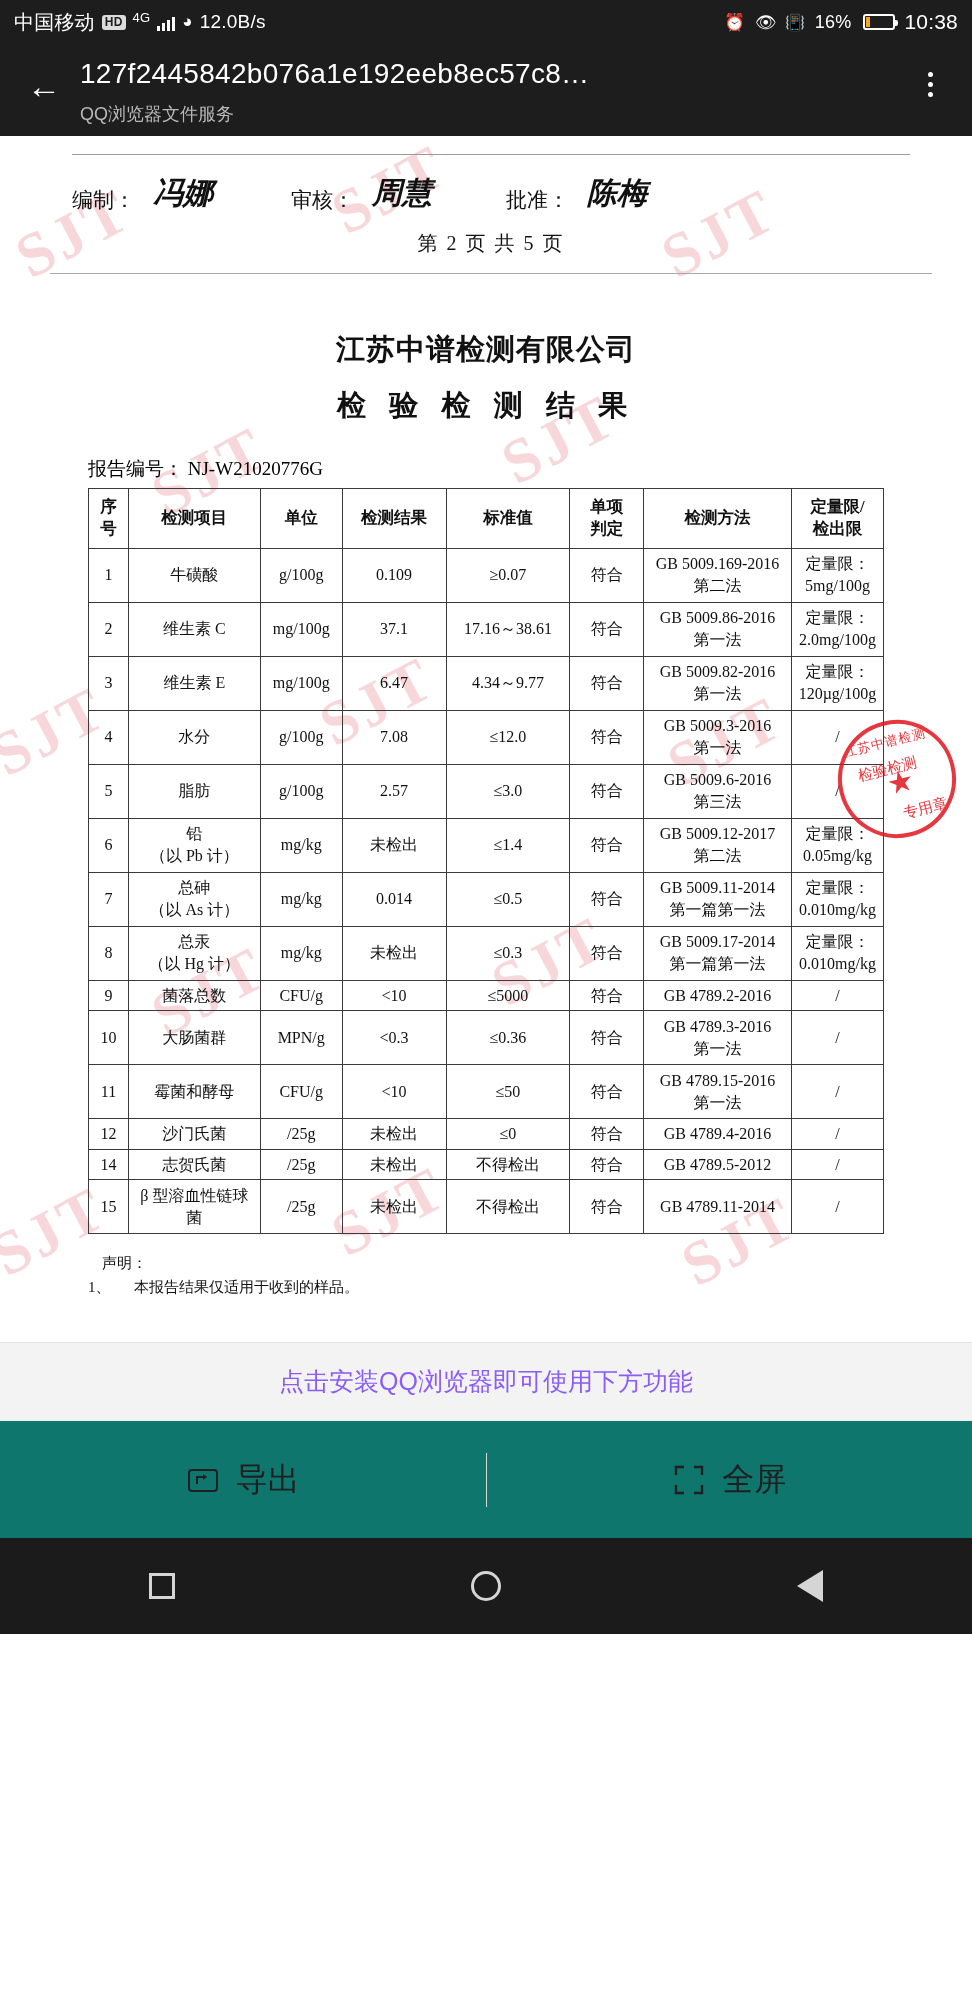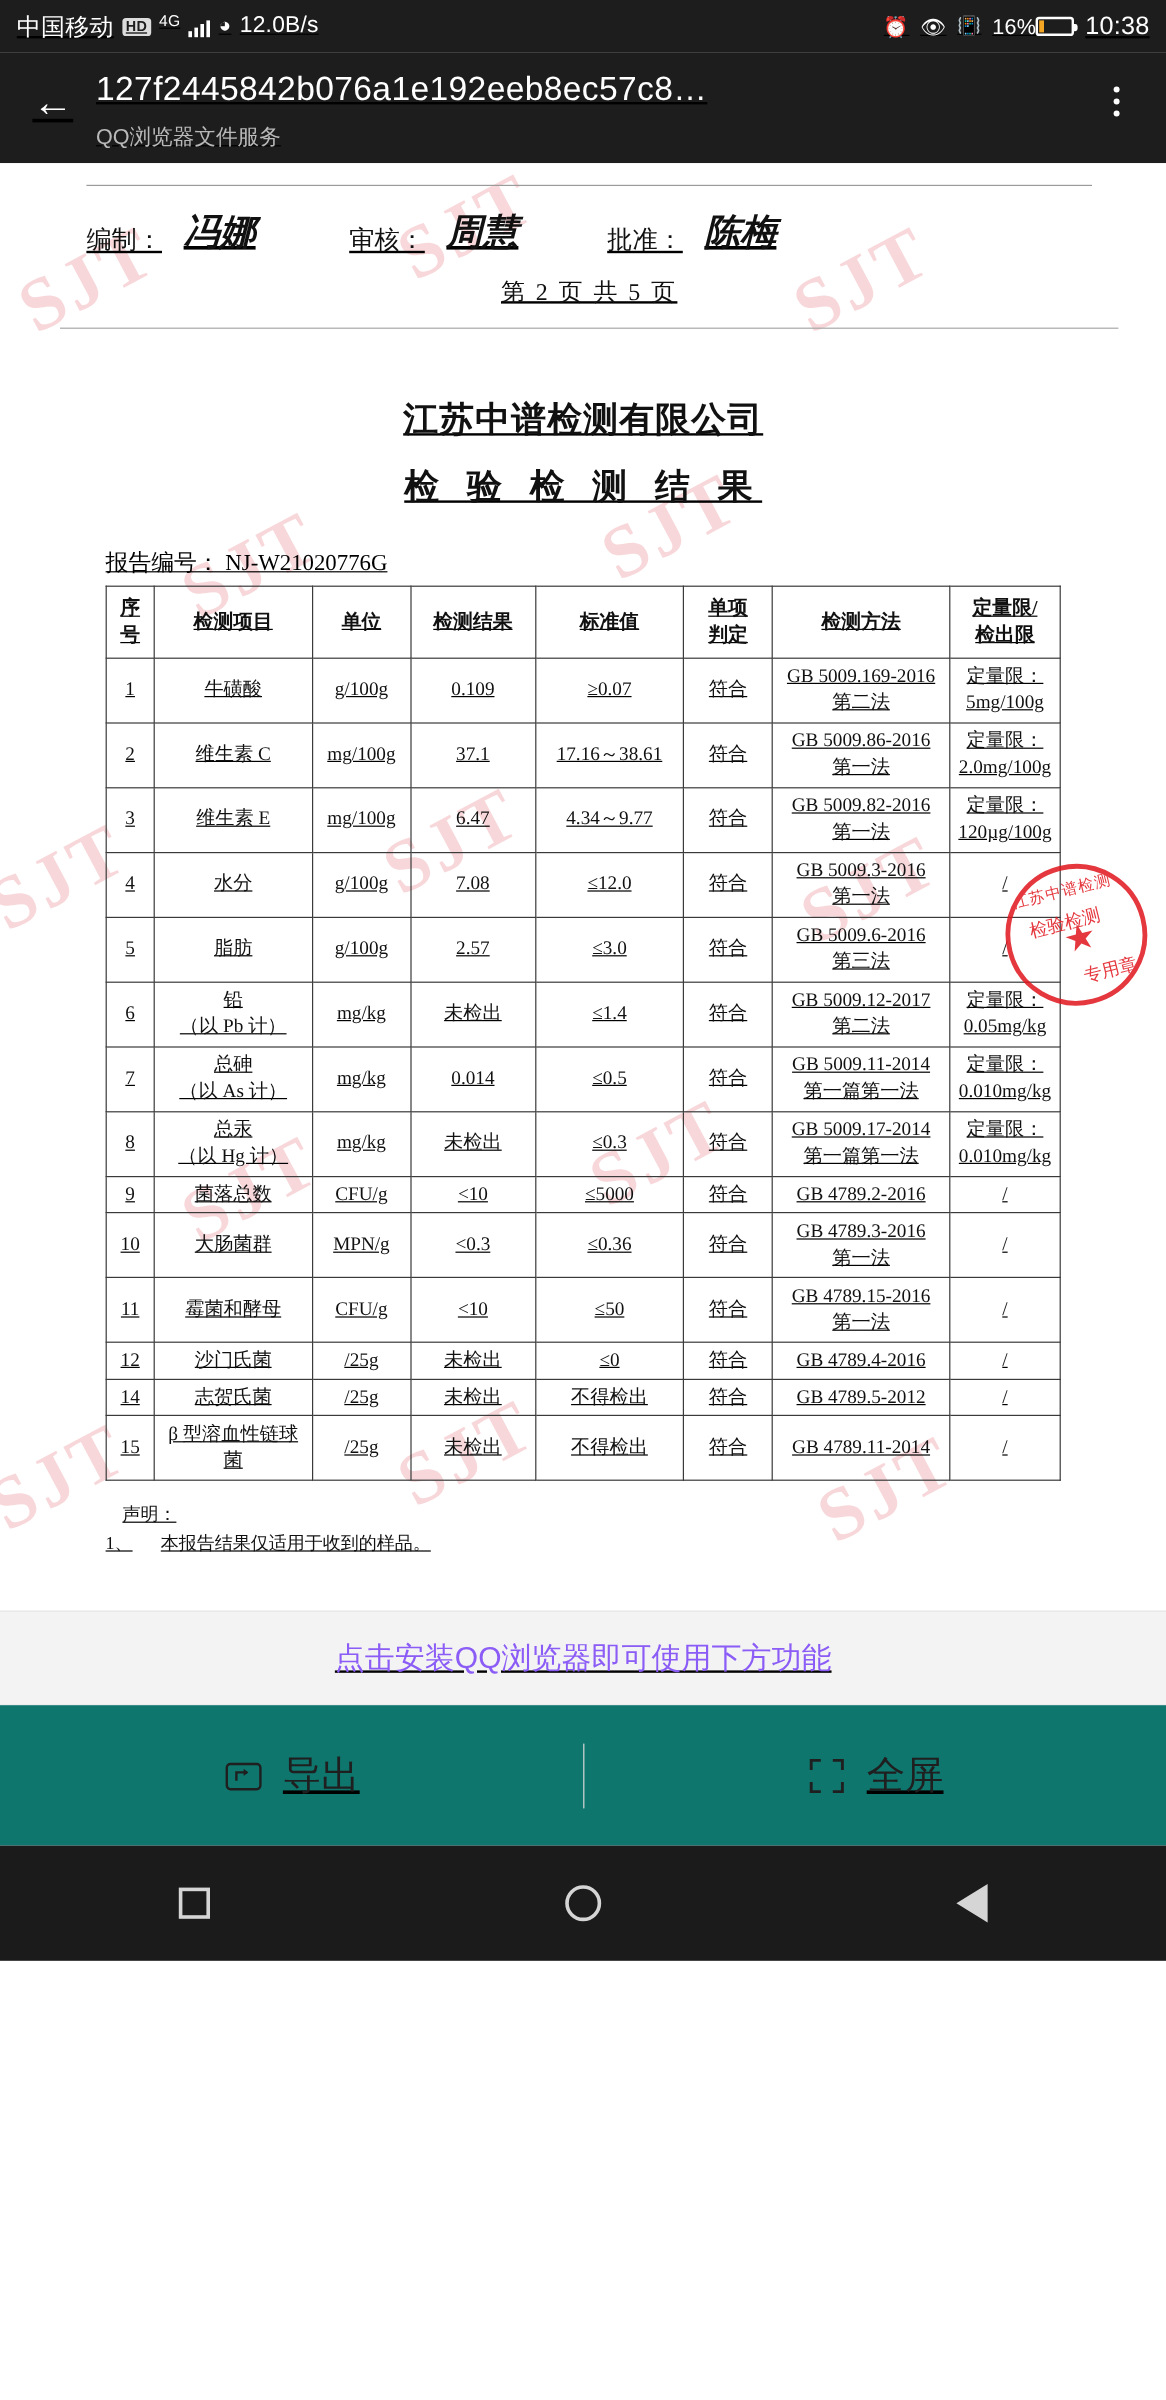--- a/index.html
+++ b/index.html
@@ -2,21 +2,21 @@
 <html><head>
 <meta charset="utf-8">
 <style>
   * { box-sizing: border-box; margin: 0; padding: 0; }
   html, body {
     width: 972px; height: 2000px;
     background: #ffffff;
     font-family: "Liberation Sans", sans-serif;
     overflow: hidden;
   }
-  #app { position: relative; width: 972px; height: 1607px; background:#fff;text-decoration:underline; }
+  #app { position: relative; width: 972px; height: 1607px; background:#fff; }
 
   
   .statusbar {
     height: 44px; background: #1d1d1d; color: #fff;
     display: flex; align-items: center; padding: 0 14px;
     font-size: 19px; letter-spacing: .2px;
   }
   .sb-left { display: flex; align-items: center; gap: 7px; }
   .sb-right { display: flex; align-items: center; gap: 9px; margin-left: auto; }
   .carrier { font-size: 20px; }
@@ -24,21 +24,21 @@
     background: #dcdcdc; color: #1d1d1d; font-size: 12px; font-weight: bold;
     border-radius: 3px; padding: 1px 3px; line-height: 13px;
   }
   .net4g { font-size: 13px; position: relative; top: -5px; }
   .bars { display: inline-flex; align-items: flex-end; gap: 2px; height: 17px; }
   .bars i { width: 3px; background: #fff; display:block; }
   .bars i:nth-child(1){height:5px}.bars i:nth-child(2){height:8px}
   .bars i:nth-child(3){height:11px}.bars i:nth-child(4){height:14px}
   .wifi { font-size: 17px; }
   .speed { font-size: 19px; }
-  .batt-wrap { display:flex; align-items:center; gap:0; }
+  .batt-wrap { display:flex; align-items:center; gap:12px; }
   .batt {
     width: 32px; height: 16px; border: 2px solid #fff; border-radius: 3px;
     position: relative; display:flex; align-items:center;
   }
   .batt::after {
     content:""; position:absolute; right:-5px; top:4px; width:3px; height:6px;
     background:#fff; border-radius:0 2px 2px 0;
   }
   .batt .fill { height: 10px; background: #f5a623; margin-left:1px; }
   .clock { font-size: 21px; }

